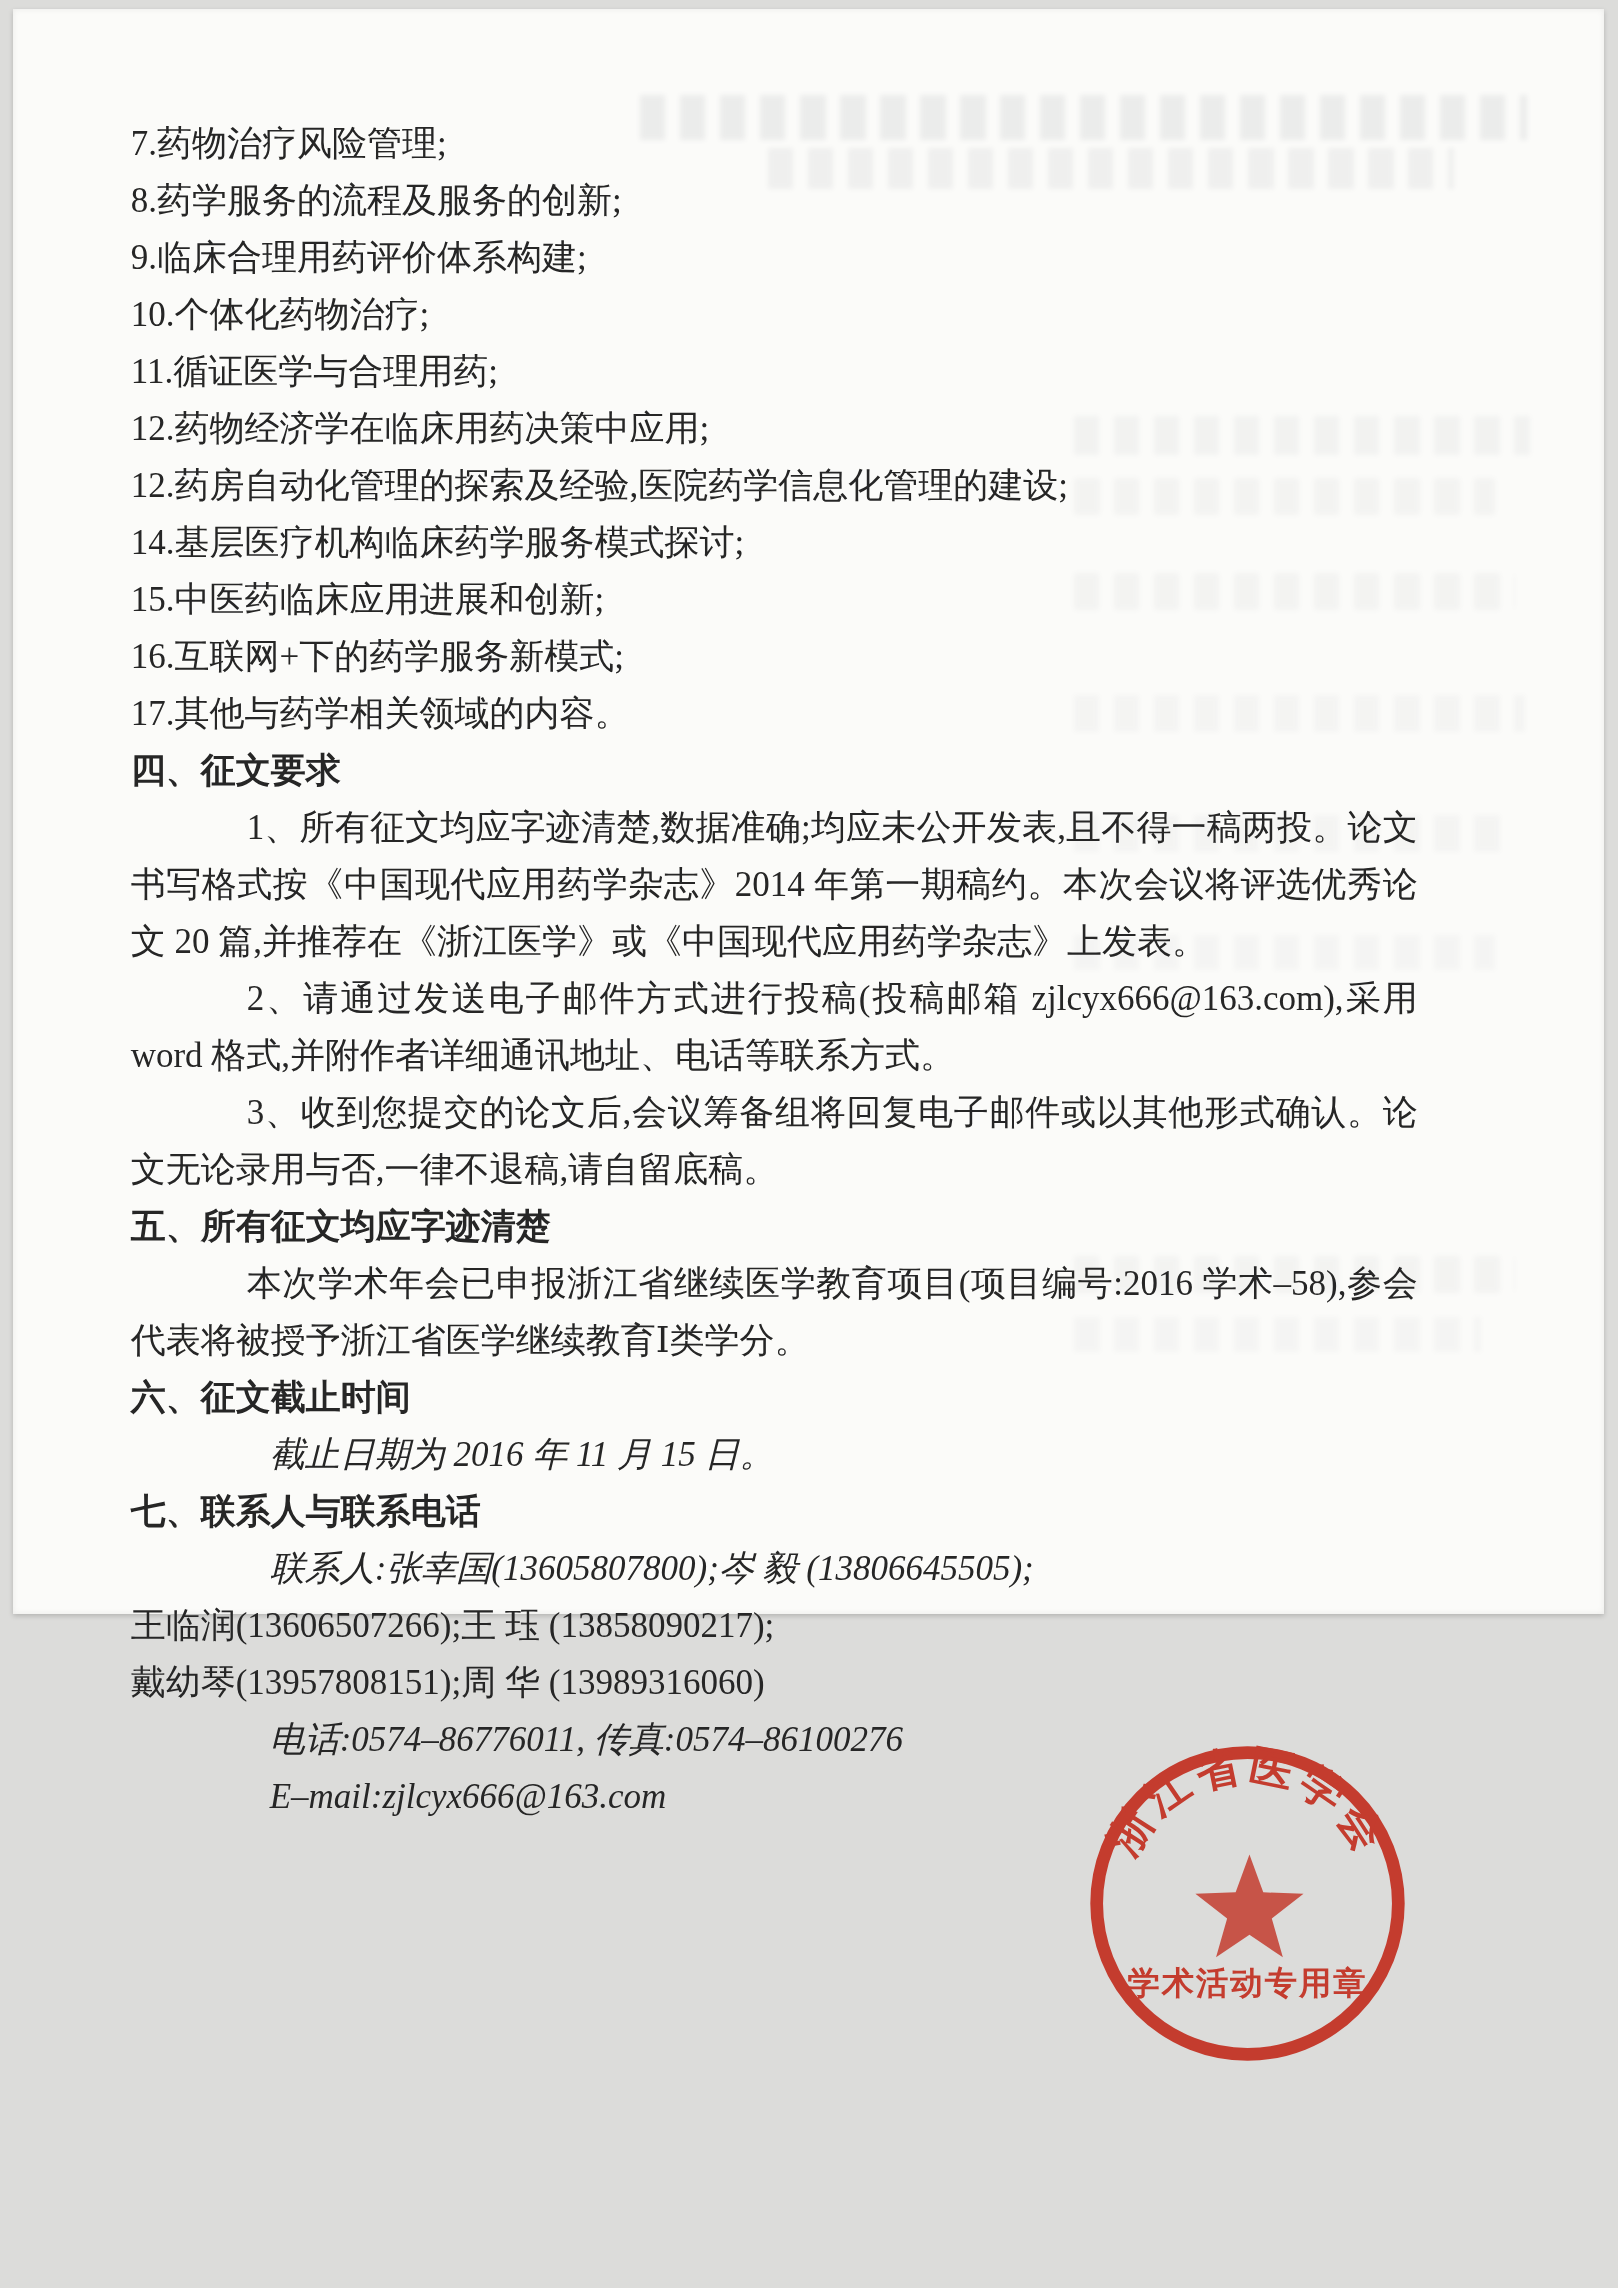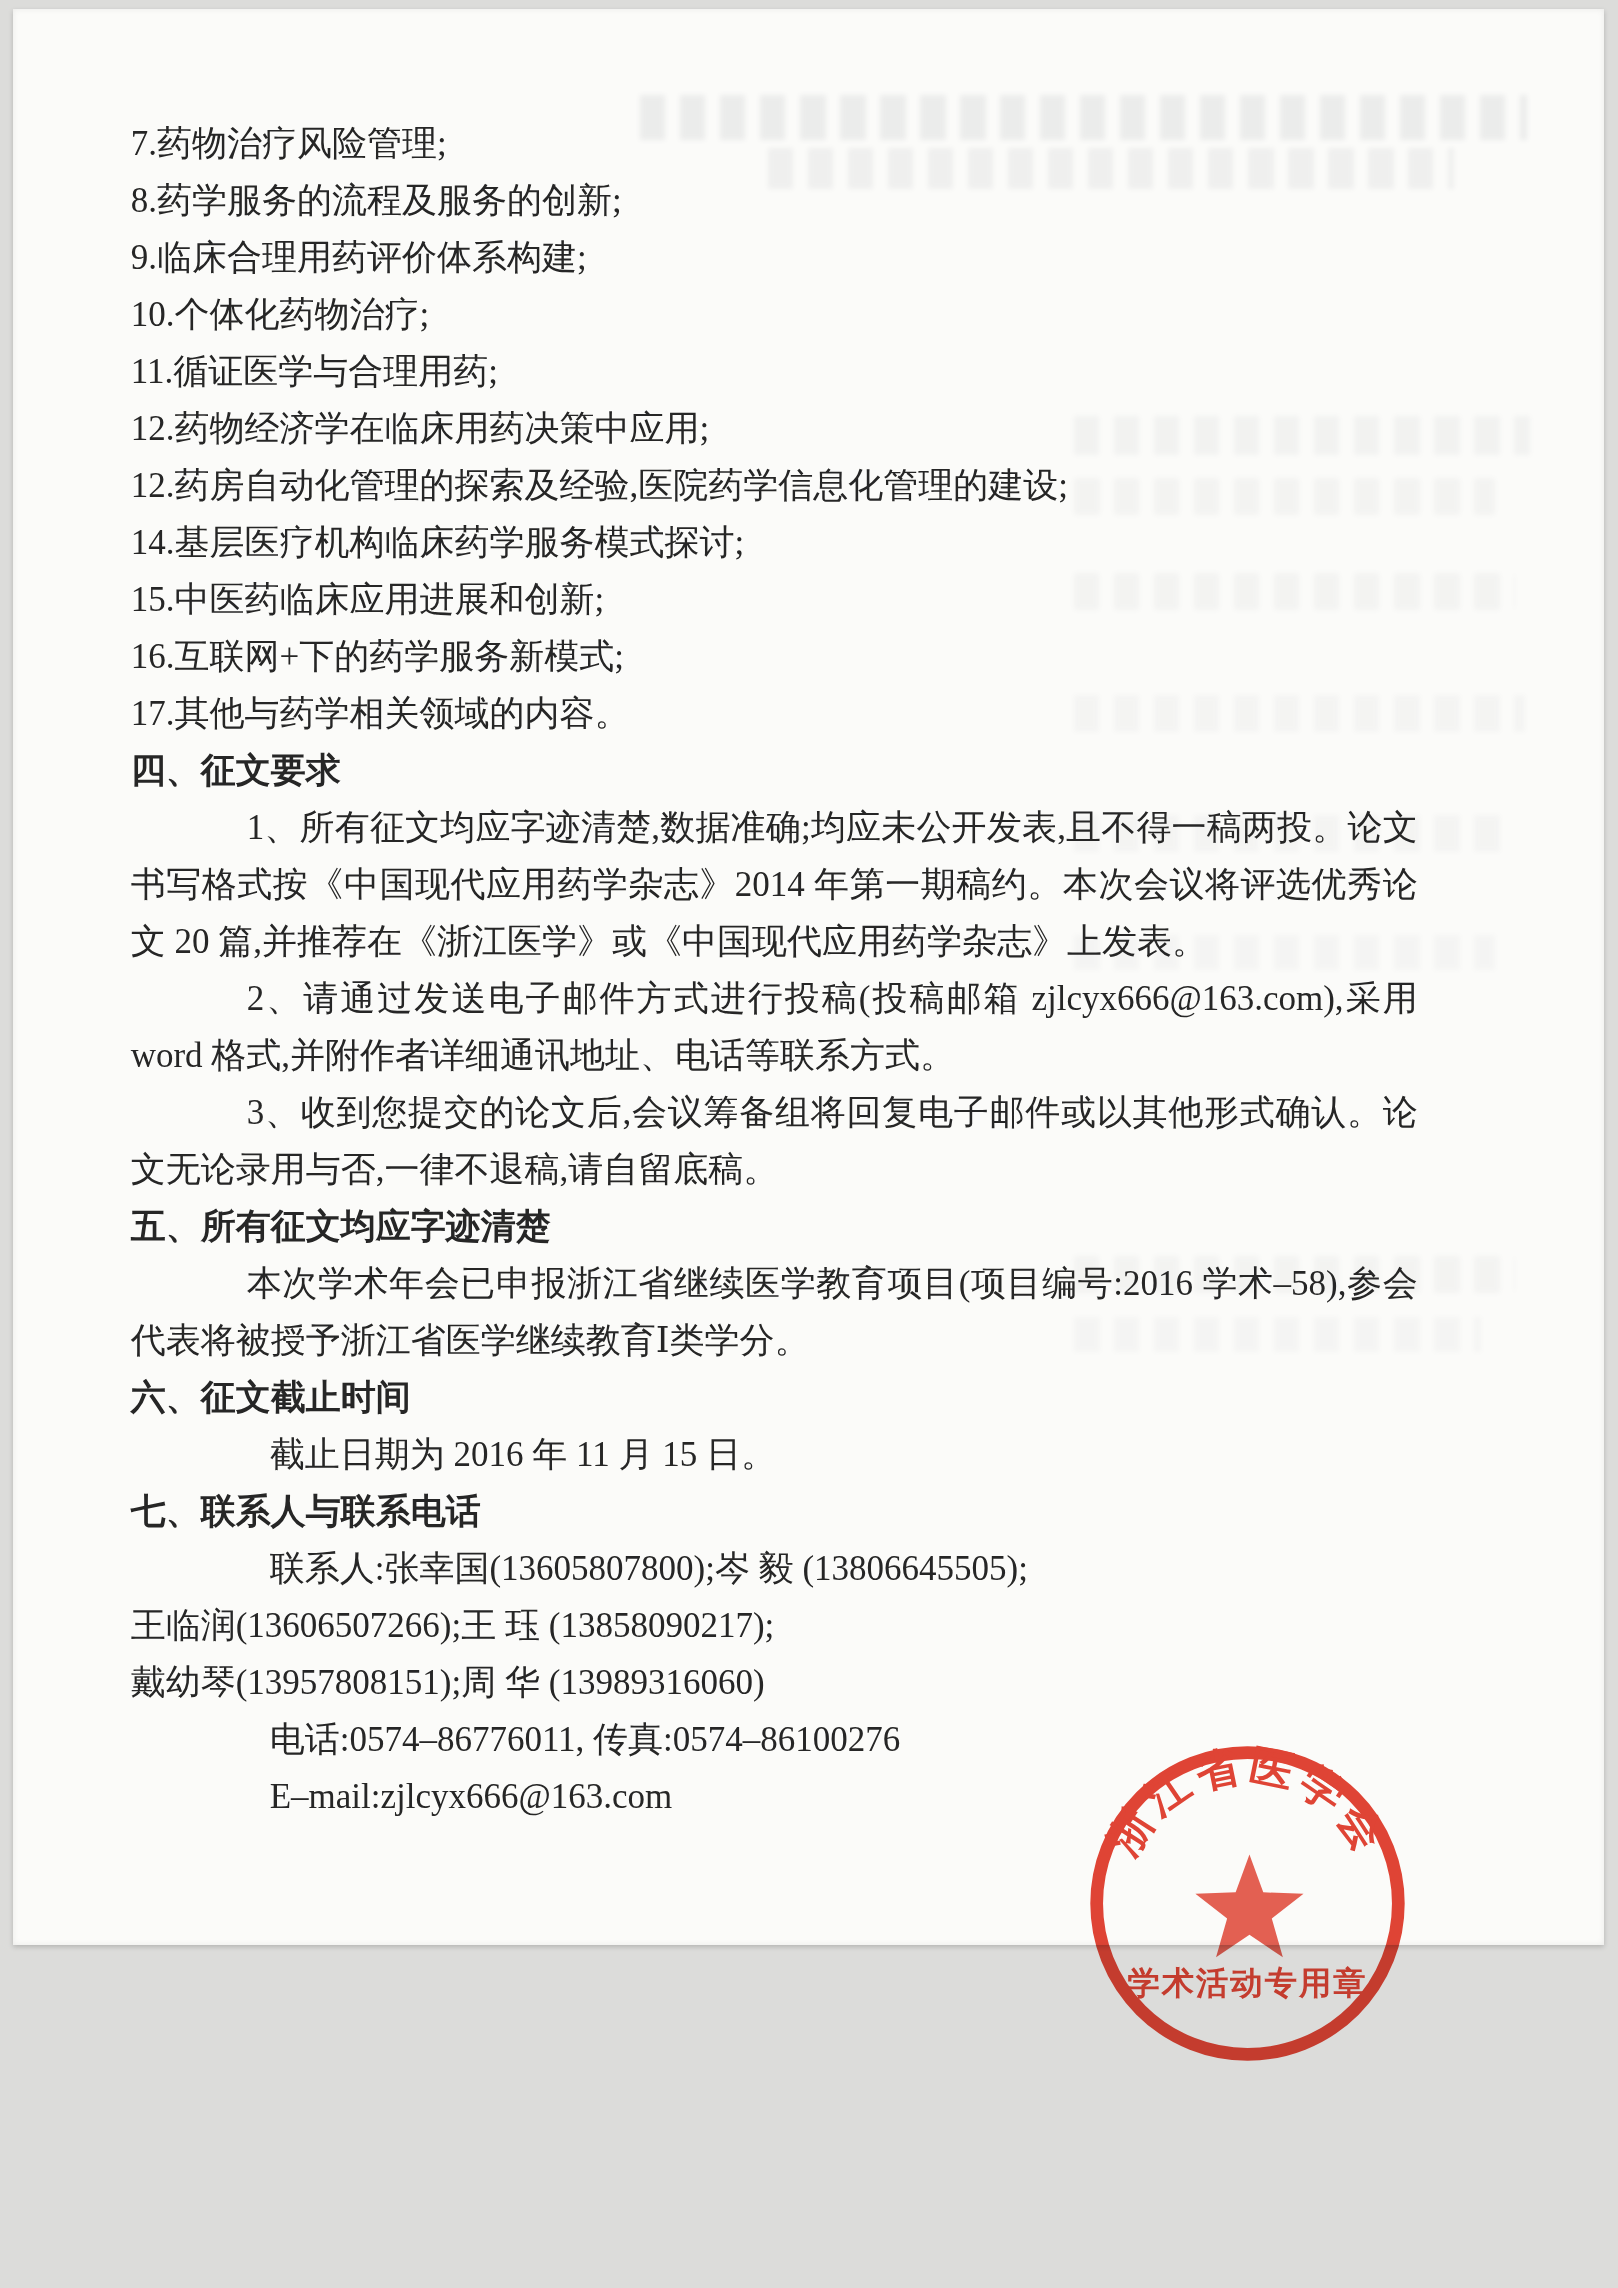--- a/index.html
+++ b/index.html
@@ -3,34 +3,34 @@
 <meta charset="utf-8">
 <style>
   html,body{margin:0;padding:0;}
   body{
     width:1618px;height:2289px;position:relative;
     background:#dcdcda;
     font-family:"Liberation Serif","DejaVu Serif",serif;
     overflow:hidden;
   }
   .page{
-    position:absolute;left:12.7px;top:8.8px;width:1591px;height:1936px;
+    position:absolute;left:12.7px;top:8.8px;width:1591px;height:1605px;
     background:#fbfbf9;
     box-shadow:inset 0 0 6.9px rgba(0,0,0,.07), 0 2px 4.9px rgba(0,0,0,.18);
   }
   .doc{
     position:absolute;left:118px;top:106px;width:1287px;
     color:#262626;font-size:35px;line-height:57px;
     text-align:justify;
   }
   .doc p{margin:0;}
   .li,.hd{margin-left:69px;}
   .hd{font-weight:bold;}
   .p1{text-indent:116px;}
-  .ci{text-indent:139px;}
+  .ci{text-indent:139px;font-style:italic;}
   .cc{margin-left:267px;}
   .date-line{
     position:absolute;left:1075px;top:1875px;z-index:3;
     font-size:36px;letter-spacing:2px;word-spacing:9.8px;color:#161616;
     white-space:pre;
   }
   .stamp{
     position:absolute;left:1068px;top:1728px;width:333px;height:333px;z-index:2;
     mix-blend-mode:multiply;opacity:.95;
   }

